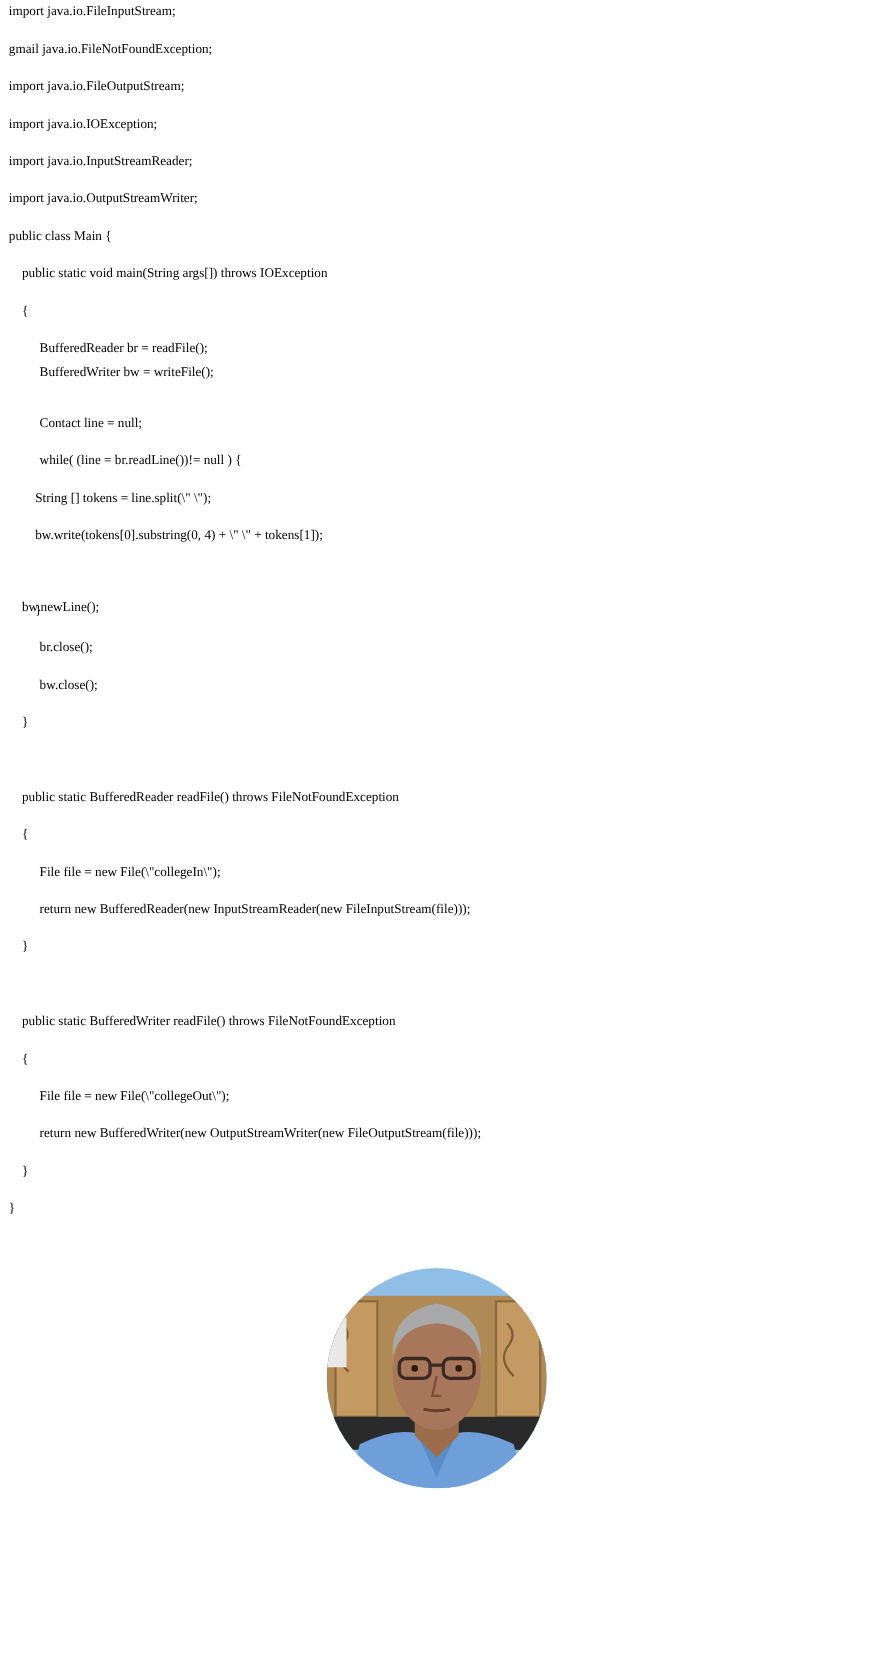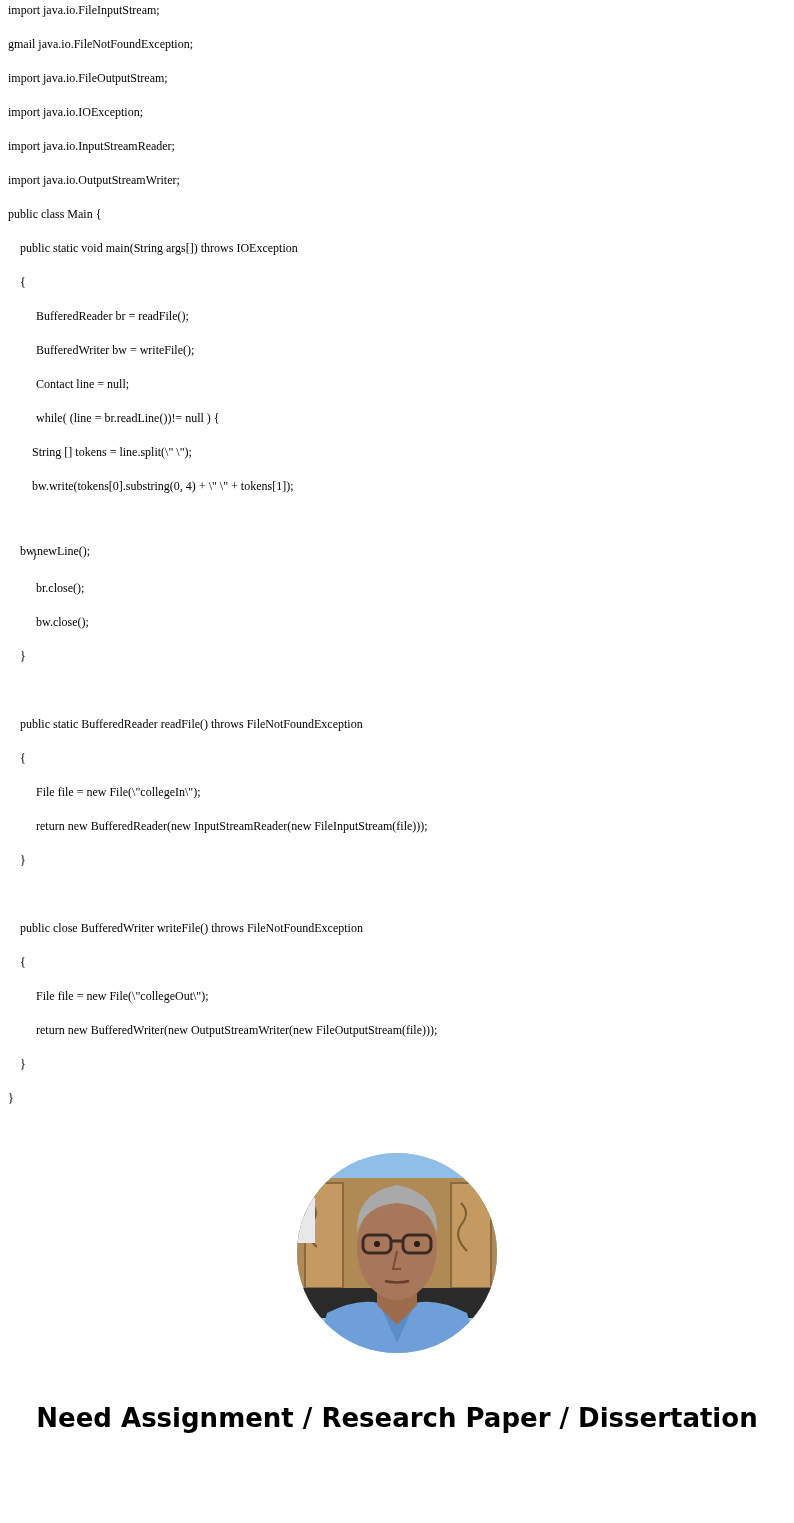--- a/index.html
+++ b/index.html
@@ -60,36 +60,36 @@
     <div class="line" style="left: 8px; top: 0px;">import java.io.FileInputStream;</div>
     <div class="line" style="left: 8px; top: 34px;">gmail java.io.FileNotFoundException;</div>
     <div class="line" style="left: 8px; top: 68px;">import java.io.FileOutputStream;</div>
     <div class="line" style="left: 8px; top: 102px;">import java.io.IOException;</div>
     <div class="line" style="left: 8px; top: 136px;">import java.io.InputStreamReader;</div>
     <div class="line" style="left: 8px; top: 170px;">import java.io.OutputStreamWriter;</div>
     <div class="line" style="left: 8px; top: 204px;">public class Main {</div>
     <div class="line" style="left: 20px; top: 238px;">public static void main(String args[]) throws IOException</div>
     <div class="line" style="left: 20px; top: 272px;">{</div>
     <div class="line" style="left: 36px; top: 306px;">BufferedReader br = readFile();</div>
-    <div class="line" style="left: 36px; top: 340px;">BufferedWriter bw = writeFile();</div>
+    <div class="line" style="left: 36px; top: 328px;">BufferedWriter bw = writeFile();</div>
     <div class="line" style="left: 36px; top: 374px;">Contact line = null;</div>
     <div class="line" style="left: 36px; top: 408px;">while( (line = br.readLine())!= null ) {</div>
     <div class="line" style="left: 32px; top: 442px;">String [] tokens = line.split(\" \");</div>
     <div class="line" style="left: 32px; top: 476px;">bw.write(tokens[0].substring(0, 4) + \" \" + tokens[1]);</div>
     <div class="line" style="left: 20px; top: 510px; margin-top: 31px;">bw.newLine();</div>
     <div class="line" style="left: 32px; top: 544px;">}</div>
     <div class="line" style="left: 36px; top: 578px;">br.close();</div>
     <div class="line" style="left: 36px; top: 612px;">bw.close();</div>
     <div class="line" style="left: 20px; top: 646px;">}</div>
     <div class="line" style="left: 20px; top: 714px;">public static BufferedReader readFile() throws FileNotFoundException</div>
     <div class="line" style="left: 20px; top: 748px;">{</div>
     <div class="line" style="left: 36px; top: 782px;">File file = new File(\"collegeIn\");</div>
     <div class="line" style="left: 36px; top: 816px;">return new BufferedReader(new InputStreamReader(new FileInputStream(file)));</div>
     <div class="line" style="left: 20px; top: 850px;">}</div>
-    <div class="line" style="left: 20px; top: 918px;">public close BufferedWriter writeFile() throws FileNotFoundException</div>
+    <div class="line" style="left: 20px; top: 918px;">public static BufferedWriter readFile() throws FileNotFoundException</div>
     <div class="line" style="left: 20px; top: 952px;">{</div>
     <div class="line" style="left: 36px; top: 986px;">File file = new File(\"collegeOut\");</div>
     <div class="line" style="left: 36px; top: 1020px;">return new BufferedWriter(new OutputStreamWriter(new FileOutputStream(file)));</div>
     <div class="line" style="left: 20px; top: 1054px;">}</div>
     <div class="line" style="left: 8px; top: 1088px;">}</div>
   </div>
 
 <div class="avatar">
   <svg width="200" height="200" viewBox="0 0 200 200">
     <rect x="0" y="0" width="200" height="200" fill="#8fbfe6"></rect>
@@ -116,14 +116,13 @@
     <line x1="94" y1="88" x2="106" y2="88" stroke="#3a2a22" stroke-width="3"></line>
     <circle cx="80" cy="91" r="3" fill="#2a1a12"></circle>
     <circle cx="120" cy="91" r="3" fill="#2a1a12"></circle>
 
     <path d="M100 98 L96 116 L104 116" stroke="#7a4e36" stroke-width="2" fill="none"></path>
     <path d="M88 128 Q100 131 112 128" stroke="#6a3e2c" stroke-width="2.5" fill="none"></path>
   </svg>
 </div>
 
 <div class="promo">
-  <div>Need Assignment / Research Paper / Dissertation</div>
 </div>
 
 </body></html>

